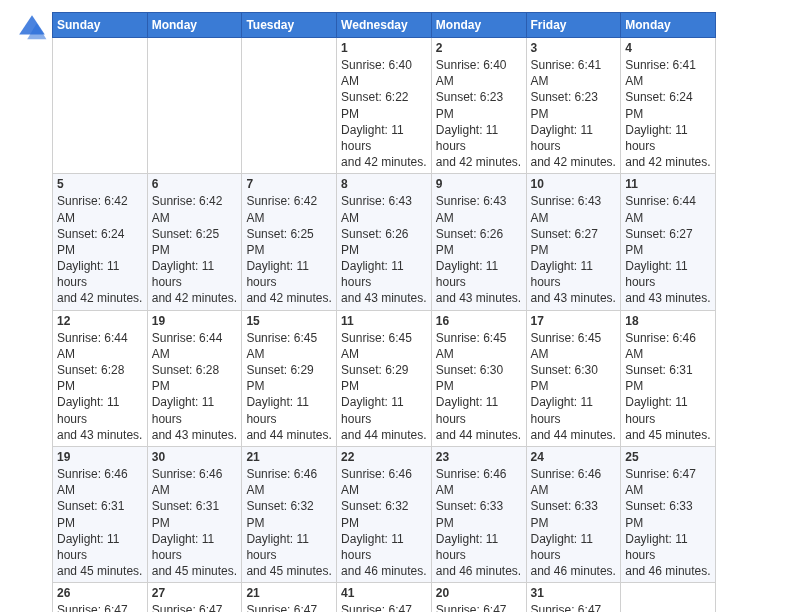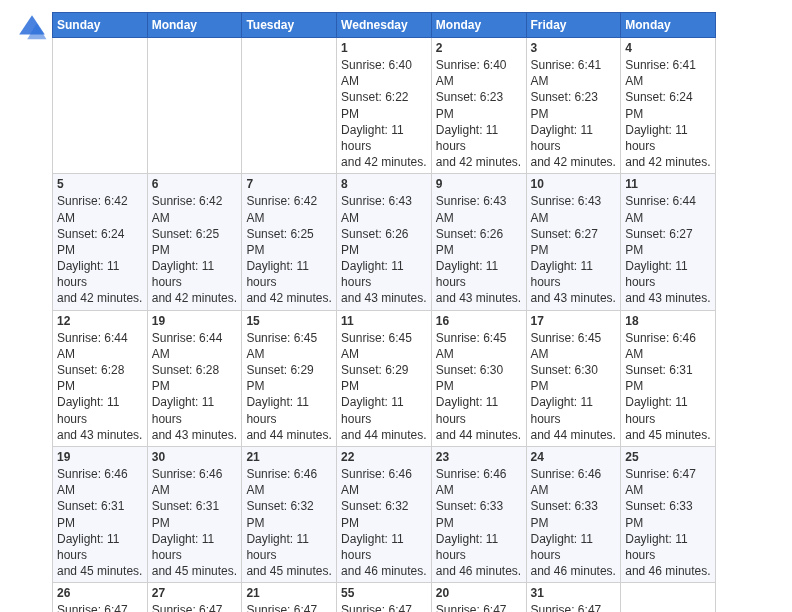--- a/index.html
+++ b/index.html
@@ -332,21 +332,21 @@
 and 47 minutes.</div>
           </td>
           <td>
             <span class="day-number">21</span>
             <div class="day-info" style="white-space: pre-line;">Sunrise: 6:47 AM
 Sunset: 6:34 PM
 Daylight: 11 hours
 and 47 minutes.</div>
           </td>
           <td>
-            <span class="day-number">55</span>
+            <span class="day-number">41</span>
             <div class="day-info" style="white-space: pre-line;">Sunrise: 6:47 AM
 Sunset: 6:35 PM
 Daylight: 11 hours
 and 47 minutes.</div>
           </td>
           <td>
             <span class="day-number">20</span>
             <div class="day-info" style="white-space: pre-line;">Sunrise: 6:47 AM
 Sunset: 6:35 PM
 Daylight: 11 hours

